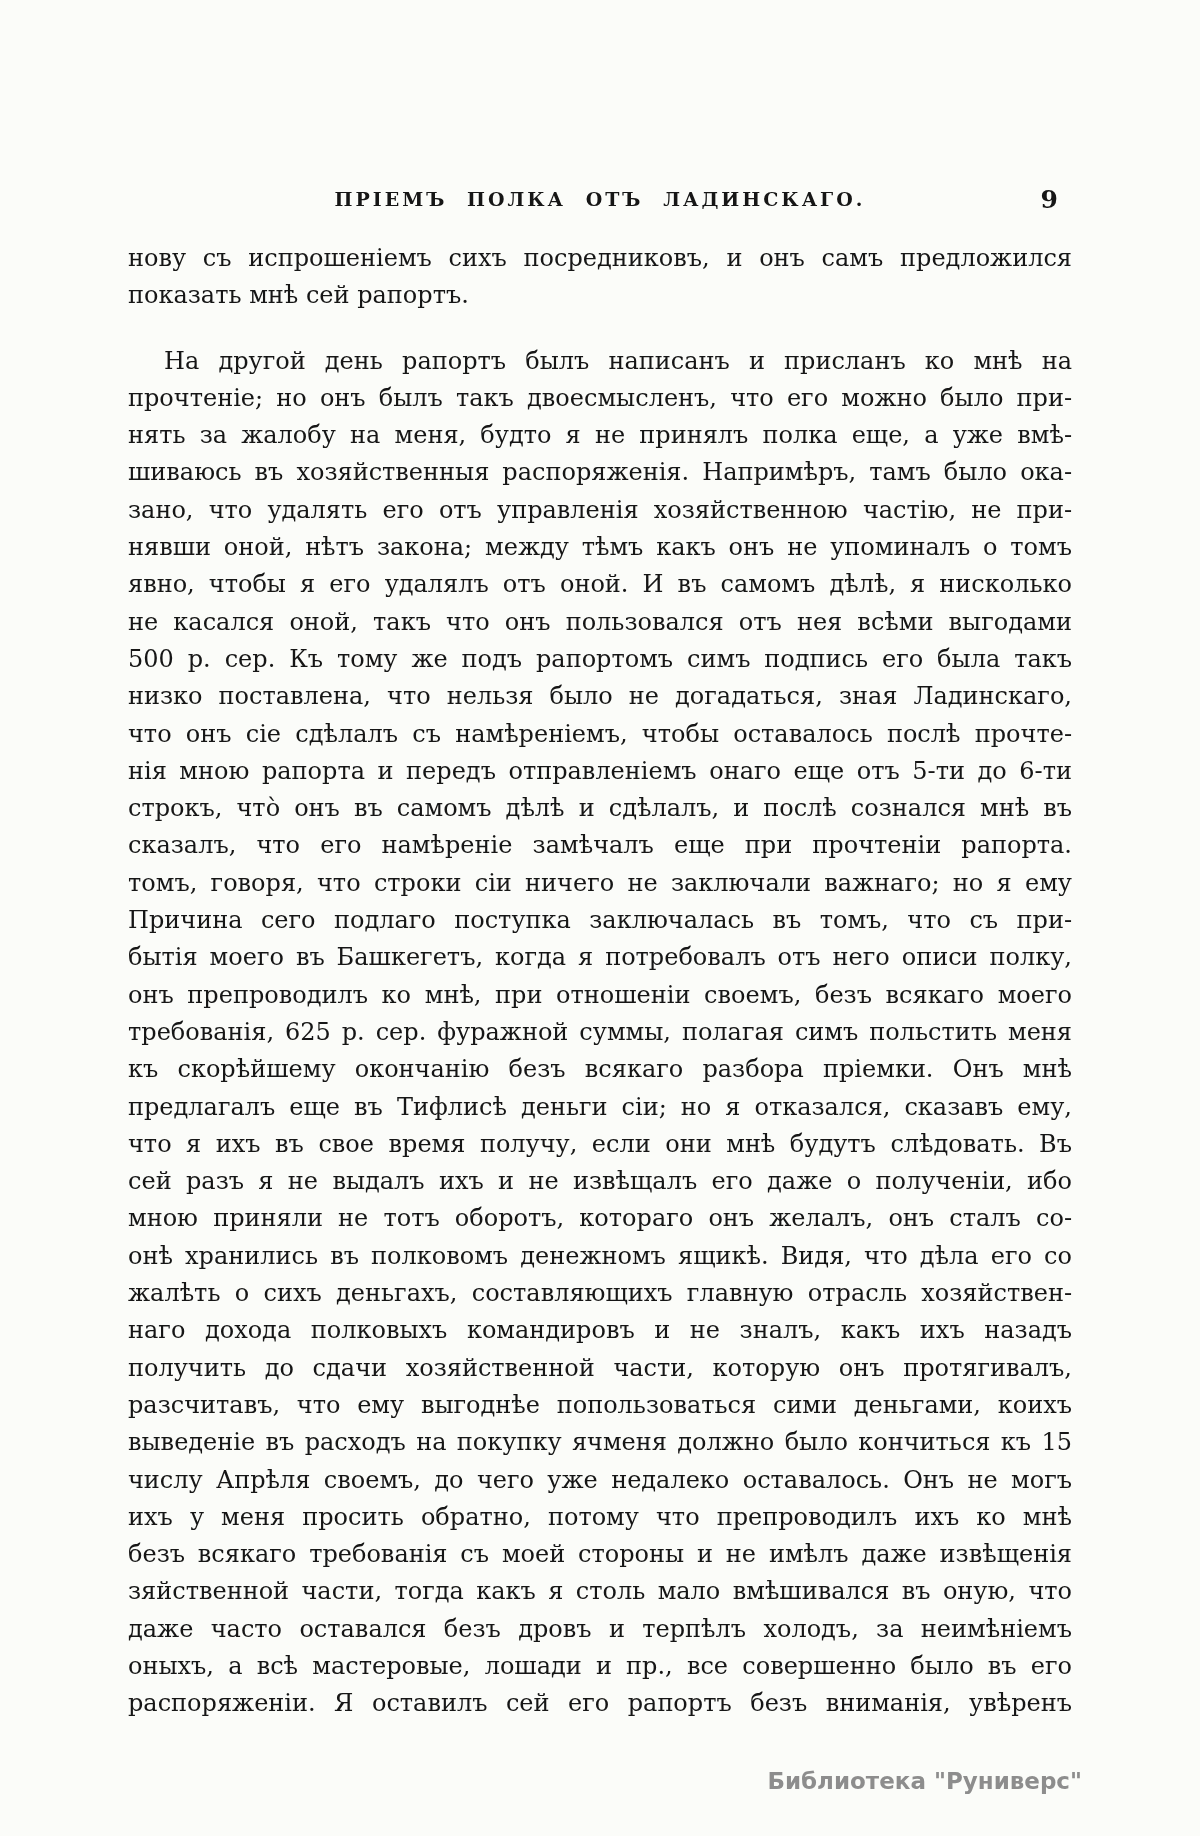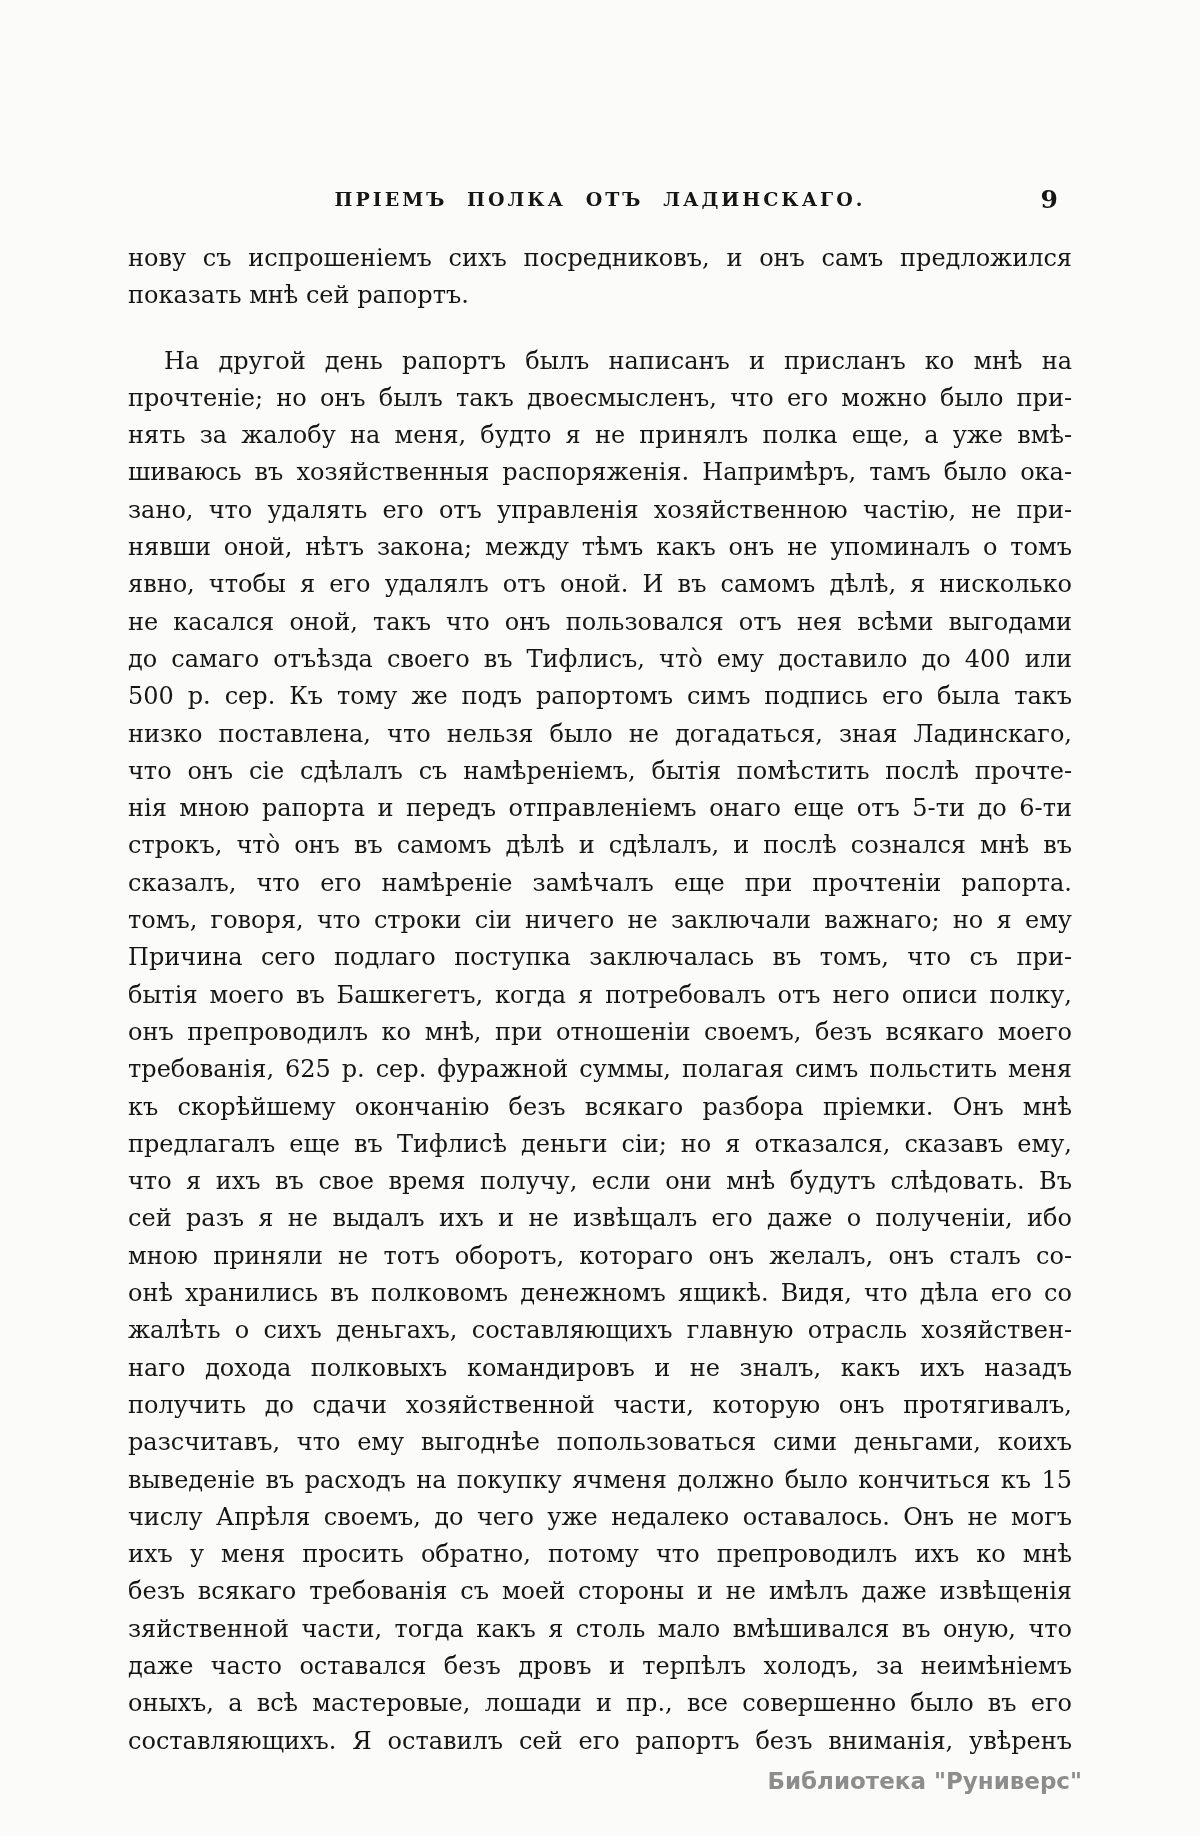--- a/index.html
+++ b/index.html
@@ -77,24 +77,23 @@
     <div class="line">нову съ испрошеніемъ сихъ посредниковъ, и онъ самъ предложился</div>
     <div class="line short">показать мнѣ сей рапортъ.</div>
     <div class="line indent">На другой день рапортъ былъ написанъ и присланъ ко мнѣ на</div>
     <div class="line">прочтеніе; но онъ былъ такъ двоесмысленъ, что его можно было при-</div>
     <div class="line">нять за жалобу на меня, будто я не принялъ полка еще, а уже вмѣ-</div>
     <div class="line">шиваюсь въ хозяйственныя распоряженія. Напримѣръ, тамъ было ока-</div>
     <div class="line">зано, что удалять его отъ управленія хозяйственною частію, не при-</div>
     <div class="line">нявши оной, нѣтъ закона; между тѣмъ какъ онъ не упоминалъ о томъ</div>
     <div class="line">явно, чтобы я его удалялъ отъ оной. И въ самомъ дѣлѣ, я нисколько</div>
     <div class="line">не касался оной, такъ что онъ пользовался отъ нея всѣми выгодами</div>
-    <div class="line">до самаго отъѣзда своего въ Тифлисъ, что̀ ему доставило до 400 или</div>
     <div class="line">500 р. сер. Къ тому же подъ рапортомъ симъ подпись его была такъ</div>
     <div class="line">низко поставлена, что нельзя было не догадаться, зная Ладинскаго,</div>
-    <div class="line">что онъ сіе сдѣлалъ съ намѣреніемъ, бытія помѣстить послѣ прочте-</div>
+    <div class="line">что онъ сіе сдѣлалъ съ намѣреніемъ, чтобы оставалось послѣ прочте-</div>
     <div class="line">нія мною рапорта и передъ отправленіемъ онаго еще отъ 5-ти до 6-ти</div>
     <div class="line">строкъ, что̀ онъ въ самомъ дѣлѣ и сдѣлалъ, и послѣ сознался мнѣ въ</div>
     <div class="line">сказалъ, что его намѣреніе замѣчалъ еще при прочтеніи рапорта.</div>
     <div class="line">томъ, говоря, что строки сіи ничего не заключали важнаго; но я ему</div>
     <div class="line">Причина сего подлаго поступка заключалась въ томъ, что съ при-</div>
     <div class="line">бытія моего въ Башкегетъ, когда я потребовалъ отъ него описи полку,</div>
     <div class="line">онъ препроводилъ ко мнѣ, при отношеніи своемъ, безъ всякаго моего</div>
     <div class="line">требованія, 625 р. сер. фуражной суммы, полагая симъ польстить меня</div>
     <div class="line">къ скорѣйшему окончанію безъ всякаго разбора пріемки. Онъ мнѣ</div>
     <div class="line">предлагалъ еще въ Тифлисѣ деньги сіи; но я отказался, сказавъ ему,</div>
@@ -106,18 +105,18 @@
     <div class="line">наго дохода полковыхъ командировъ и не зналъ, какъ ихъ назадъ</div>
     <div class="line">получить до сдачи хозяйственной части, которую онъ протягивалъ,</div>
     <div class="line">разсчитавъ, что ему выгоднѣе попользоваться сими деньгами, коихъ</div>
     <div class="line">выведеніе въ расходъ на покупку ячменя должно было кончиться къ 15</div>
     <div class="line">числу Апрѣля своемъ, до чего уже недалеко оставалось. Онъ не могъ</div>
     <div class="line">ихъ у меня просить обратно, потому что препроводилъ ихъ ко мнѣ</div>
     <div class="line">безъ всякаго требованія съ моей стороны и не имѣлъ даже извѣщенія</div>
     <div class="line">зяйственной части, тогда какъ я столь мало вмѣшивался въ оную, что</div>
     <div class="line">даже часто оставался безъ дровъ и терпѣлъ холодъ, за неимѣніемъ</div>
     <div class="line">оныхъ, а всѣ мастеровые, лошади и пр., все совершенно было въ его</div>
-    <div class="line">составляющихъ. Я оставилъ сей его рапортъ безъ вниманія, увѣренъ</div>
+    <div class="line">распоряженіи. Я оставилъ сей его рапортъ безъ вниманія, увѣренъ</div>
   </div>
 
   <div class="watermark">Библиотека "Руниверс"</div>
 
 </div>
 
 </body></html>

